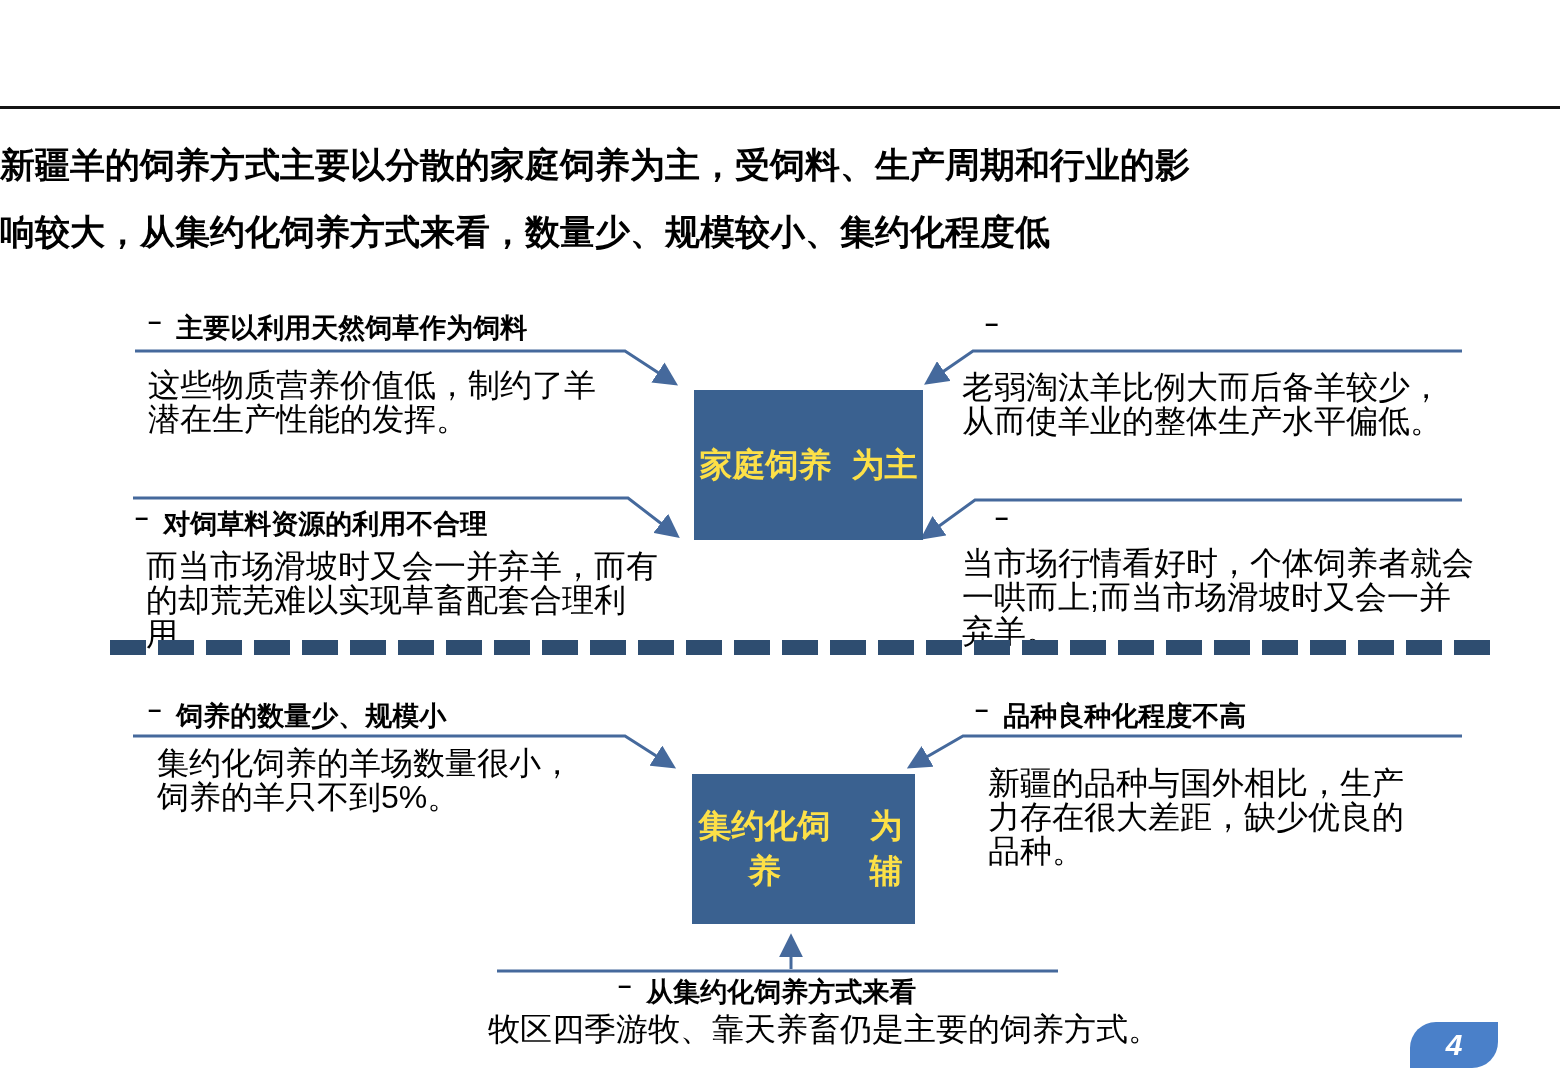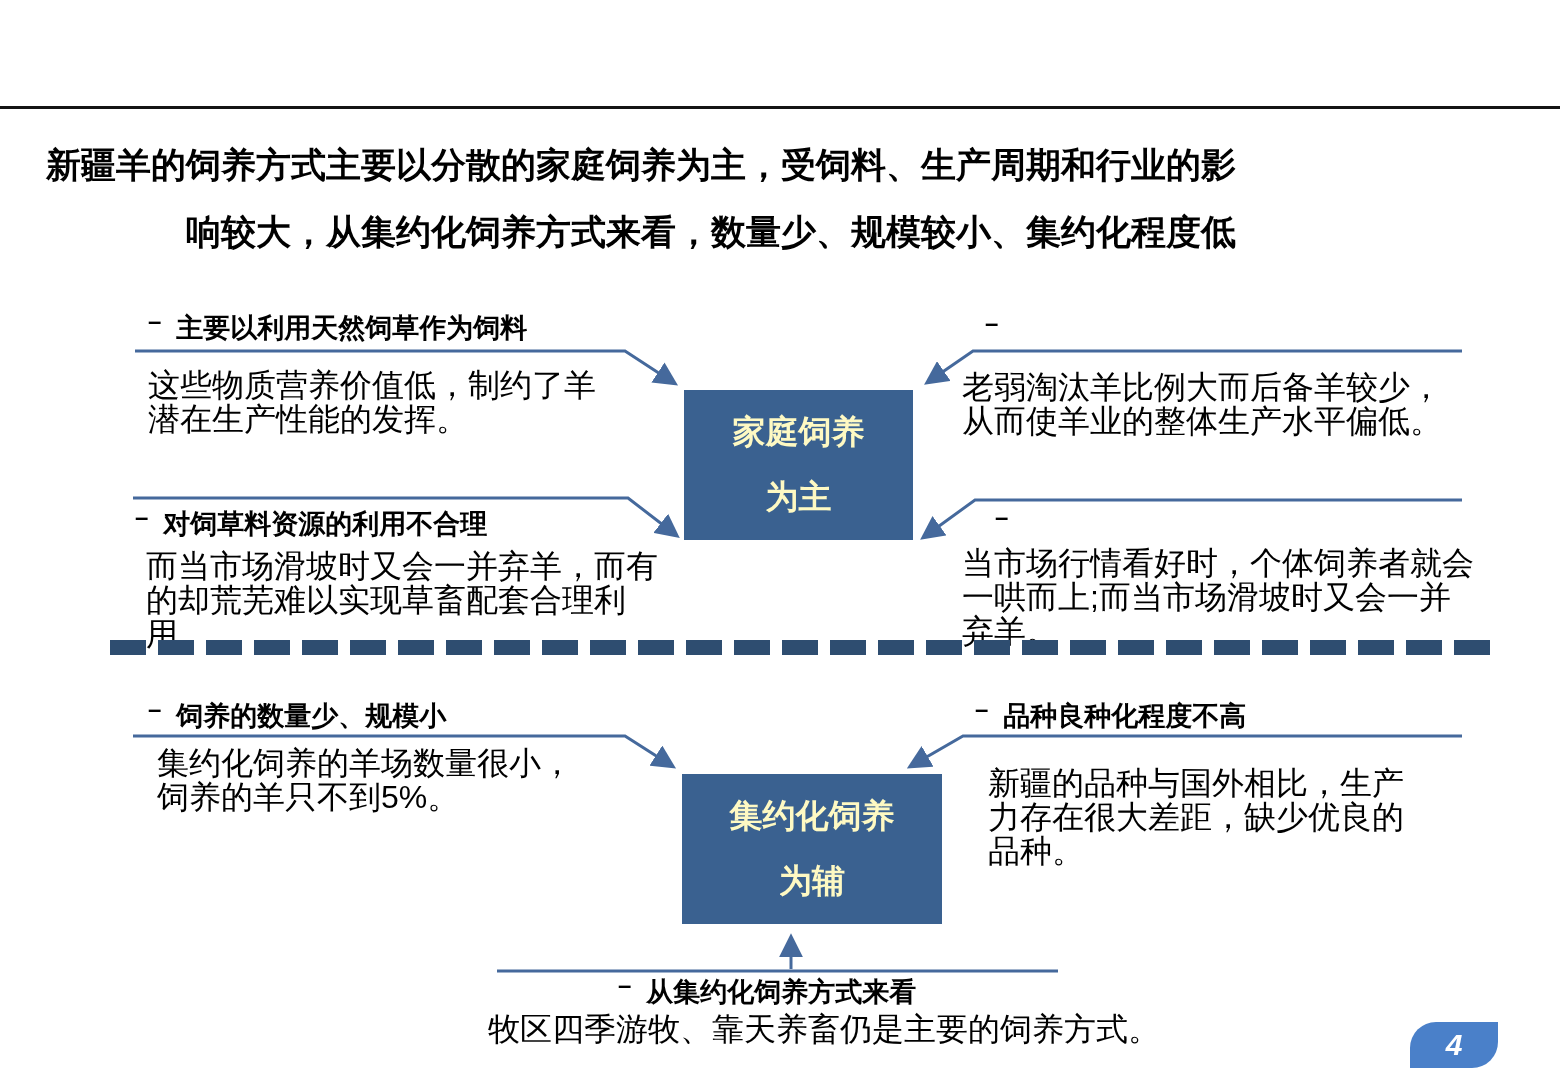--- a/index.html
+++ b/index.html
@@ -1,27 +1,27 @@
 <!DOCTYPE html>
 <html><head>
 <meta charset="utf-8">
 <style>
   html,body{margin:0;padding:0;background:#ffffff;}
   body{width:1560px;height:1080px;position:relative;overflow:hidden;
        font-family:"Liberation Sans", sans-serif;color:#000;}
   .top-rule{position:absolute;left:0;top:106px;width:1560px;height:3px;background:#141414;}
-  .title{position:absolute;left:0;top:131px;width:1236px;text-align:right;
+  .title{position:absolute;left:0;top:131px;width:1236px;text-align:left;
          font-weight:bold;font-size:35px;line-height:67px;color:#000;}
   .connectors{position:absolute;left:0;top:0;}
 
-  .center-box{position:absolute;background:#3a6190;color:#fef9c3;font-weight:bold;
-              font-size:33px;display:flex;flex-direction:column;align-items:center;
-              justify-content:center;gap:20px;text-align:center;}
+  .center-box{position:absolute;background:#3a6190;color:#fde047;font-weight:bold;
+              font-size:33px;display:flex;flex-direction:row;align-items:center;
+              justify-content:center;gap:20px;text-align:center;margin-left:10px;}
   .box1{left:684px;top:390px;width:229px;height:150px;}
-  .box2{left:682px;top:774px;width:260px;height:150px;}
+  .box2{left:682px;top:774px;width:223px;height:150px;}
 
   .heading-row{position:absolute;display:flex;gap:15px;font-weight:bold;font-size:27px;
                white-space:nowrap;align-items:flex-start;}
   .dash{font-size:24px;transform:translateY(-3px);font-weight:bold;}
   .body-text{position:absolute;font-size:32px;line-height:34px;}
 
   .h-c1{left:148px;top:310px;}   .b-c1{left:148px;top:368px;width:470px;}
   .h-c2{left:985px;top:312px;}   .b-c2{left:962px;top:370px;width:492px;}
   .h-c3{left:135px;top:506px;}   .b-c3{left:146px;top:549px;width:515px;}
   .h-c4{left:995px;top:506px;}   .b-c4{left:962px;top:546px;width:515px;}

